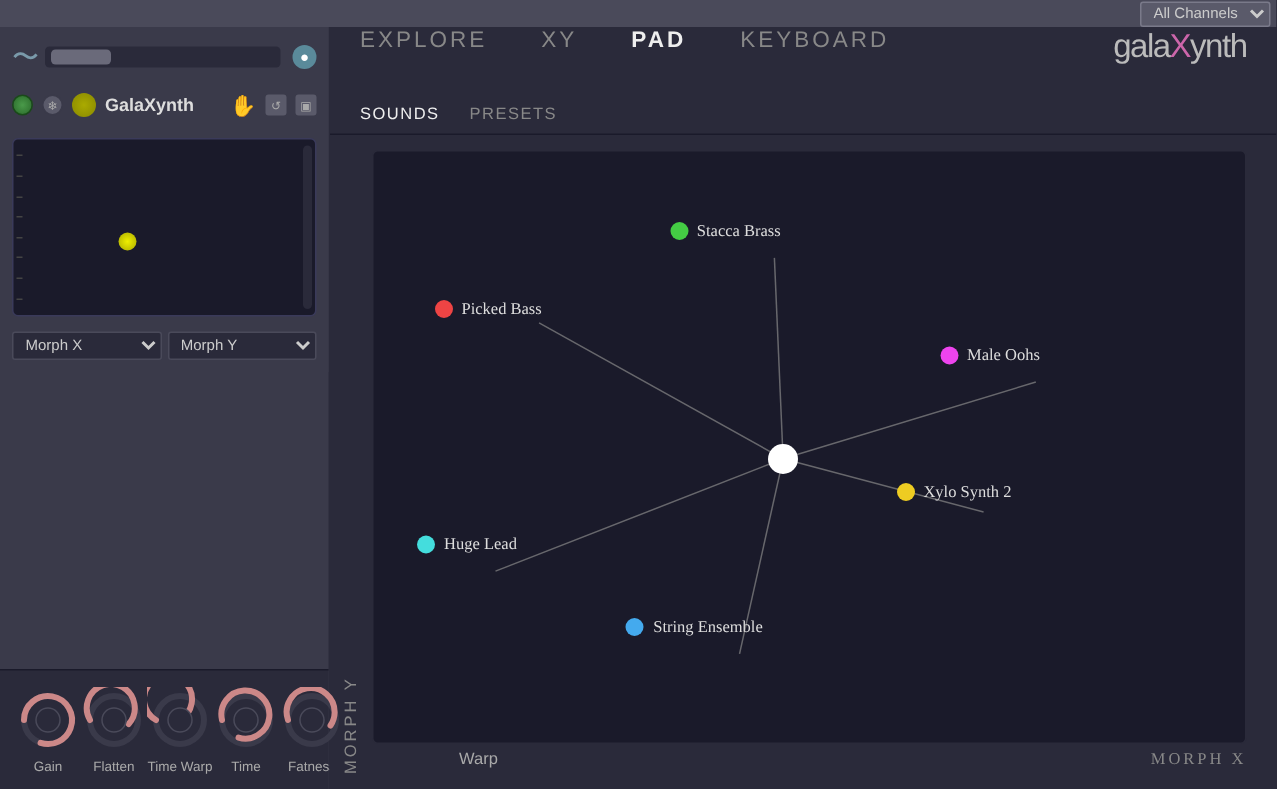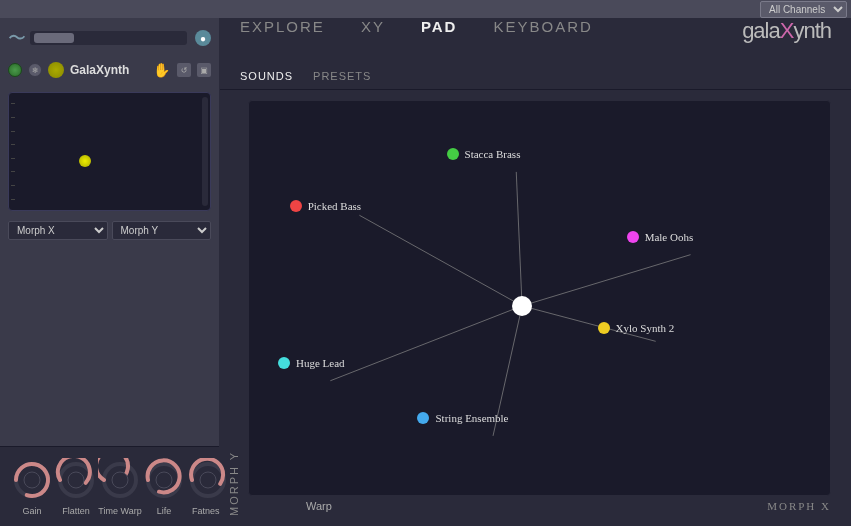--- a/index.html
+++ b/index.html
@@ -498,21 +498,21 @@
         <span class="knob-label">Time Warp</span>
       </div>
       <div class="knob-item">
         <div class="knob">
           <svg viewBox="0 0 44 44">
             <circle cx="22" cy="22" r="16" fill="none" stroke="#3a3a4a" stroke-width="4"></circle>
             <path d="M 22 22 m -16 0 a 16 16 0 1 1 11 11.7" fill="none" stroke="#cc8888" stroke-width="4" stroke-linecap="round" stroke-dasharray="85 100"></path>
             <circle cx="22" cy="22" r="8" fill="#2a2a3a" stroke="#4a4a5a" stroke-width="1"></circle>
           </svg>
         </div>
-        <span class="knob-label">Life</span>
+        <span class="knob-label">Time</span>
       </div>
       <div class="knob-item">
         <div class="knob">
           <svg viewBox="0 0 44 44">
             <circle cx="22" cy="22" r="16" fill="none" stroke="#3a3a4a" stroke-width="4"></circle>
             <path d="M 22 22 m -16 0 a 16 16 0 1 1 12 10.4" fill="none" stroke="#cc8888" stroke-width="4" stroke-linecap="round" stroke-dasharray="65 100"></path>
             <circle cx="22" cy="22" r="8" fill="#2a2a3a" stroke="#4a4a5a" stroke-width="1"></circle>
           </svg>
         </div>
         <span class="knob-label">Fatness</span>

